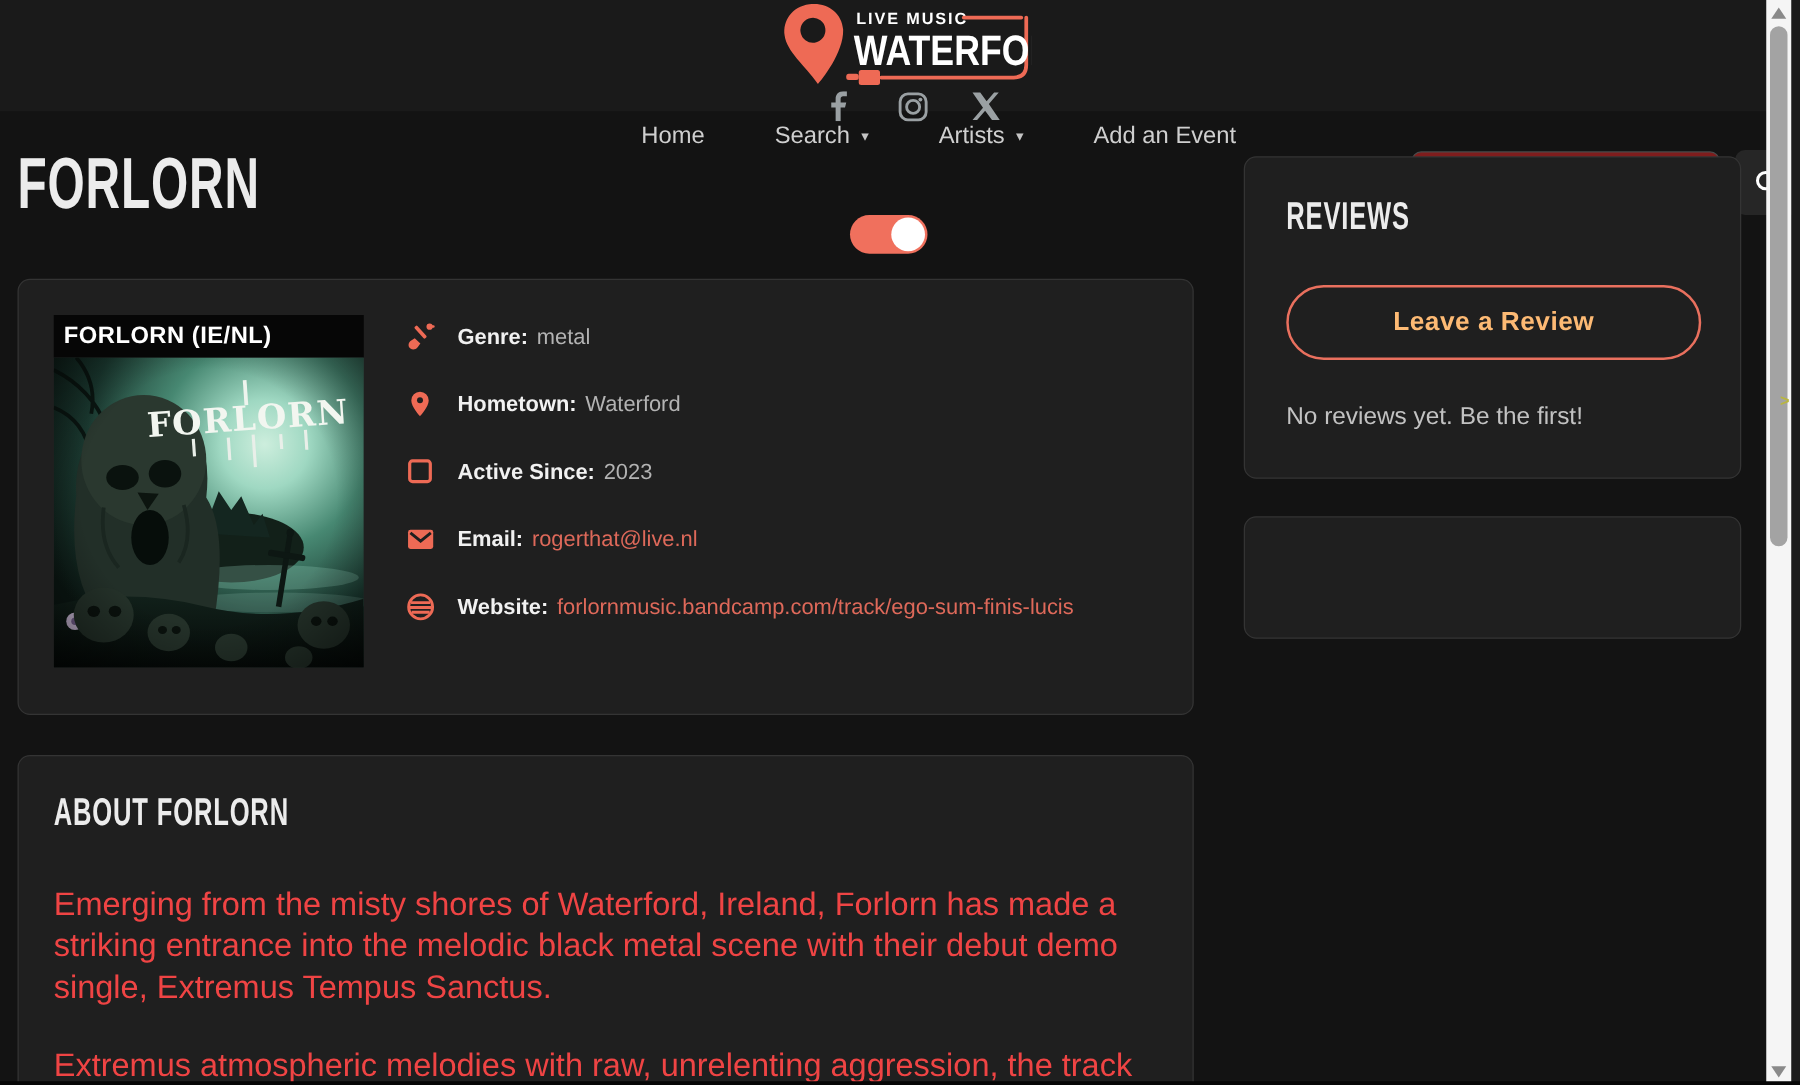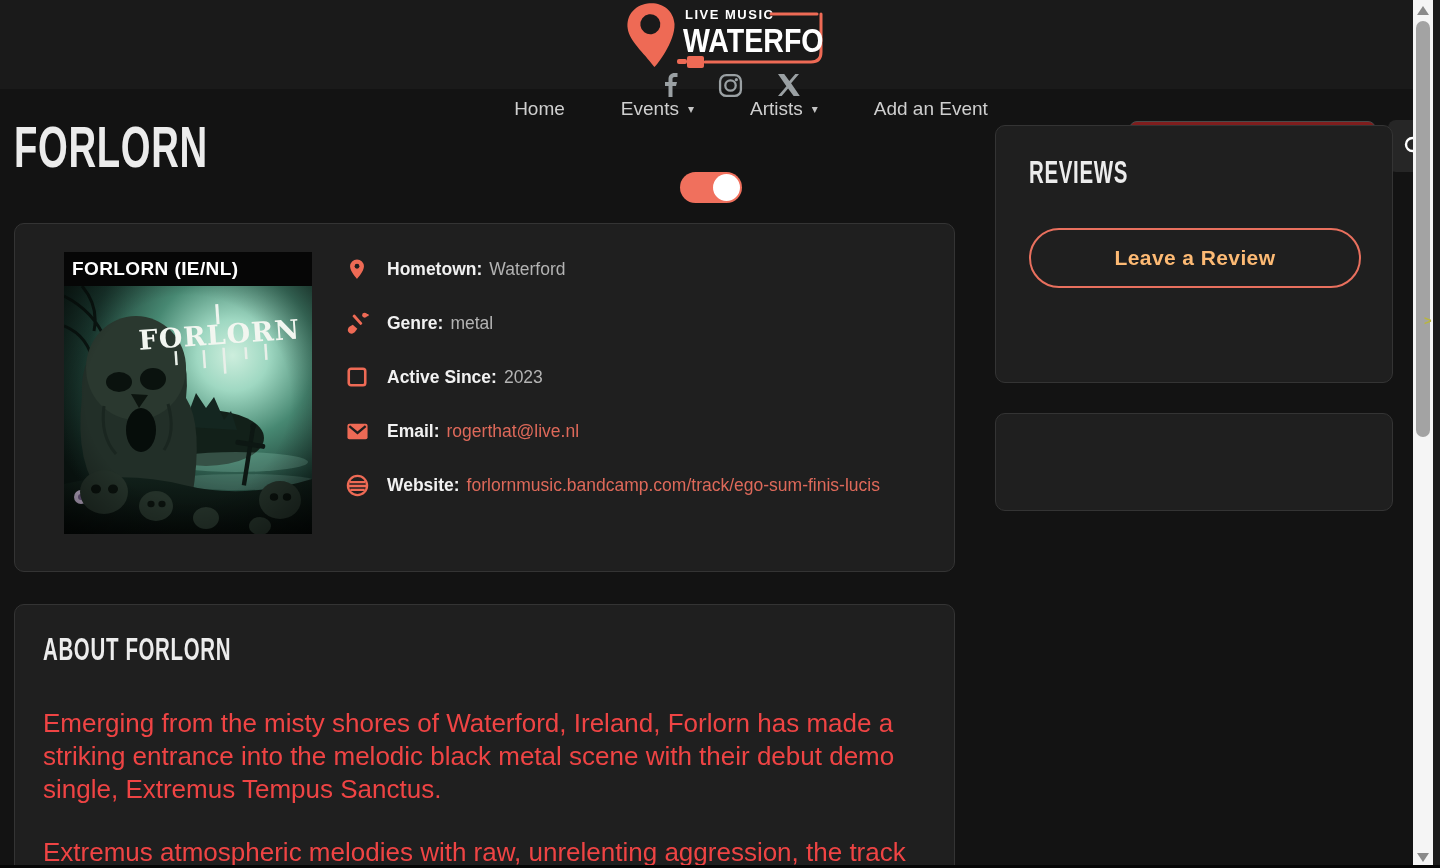--- a/index.html
+++ b/index.html
@@ -47,21 +47,21 @@
   .page-title{ position:absolute; left:14px; top:118px; font-size:58px; line-height:1; }
   
   .card{
     position:absolute; background:#1f1f1f; border:1px solid #343434; border-radius:10px;
   }
   .artist-card{ left:14px; top:223px; width:941px; height:349px; padding:28px; display:flex; gap:33px; }
   .about-card{ left:14px; top:604px; width:941px; height:274px; padding:28px; }
   .reviews-card{ left:995px; top:125px; width:398px; height:258px; padding:30px 33px; }
   .extra-card{ left:995px; top:413px; width:398px; height:98px; }
   
-  .image-block{ width:248px; flex:0 0 auto;margin-left:21px; }
+  .image-block{ width:248px; flex:0 0 auto; }
   .image-title{
     background:#060606; color:#ffffff; font-weight:800; font-size:19px;
     letter-spacing:0.4px; height:34px; display:flex; align-items:center; padding:0 8px;
     white-space:nowrap;
   }
   .album-art{ width:248px; height:248px; display:block; }
   
   .details{ padding-top:5px; }
   .detail-row{ display:flex; align-items:center; margin-bottom:30px; font-size:17.5px; }
   .detail-row:last-child{ margin-bottom:0; }
@@ -134,21 +134,21 @@
             <path fill="#9aa0a3" d="M1 1h6.2l5.1 7 6-7H22l-7.9 9.2L22.8 23h-6.2l-5.5-7.5L4.7 23H1l8.4-9.8z"></path>
           </svg>
       </span>
     </div>
 
     <nav class="nav">
       <span class="nav-item">
         <span>Home</span>
       </span>
       <span class="nav-item">
-        <span>Events</span>
+        <span>Search</span>
         <span class="arrow">▾</span>
       </span>
       <span class="nav-item">
         <span>Artists</span>
         <span class="arrow">▾</span>
       </span>
       <span class="nav-item">
         <span>Add an Event</span>
       </span>
     </nav>
@@ -252,45 +252,45 @@
           <rect x="24" y="5" width="2.5" height="12" fill="#e9efe9"></rect>
           <rect x="44" y="3" width="2.5" height="16" fill="#e9efe9"></rect>
         </g>
       </svg>
     </div>
 
     <div class="details">
 
       <div class="detail-row">
         <span class="detail-icon">
-          <svg viewBox="0 0 24 24" width="22" height="22">
-            <path d="M12 1.5a7.6 7.6 0 0 0-7.6 7.6C4.4 14.8 12 22.8 12 22.8s7.6-8 7.6-13.7A7.6 7.6 0 0 0 12 1.5z" fill="#ee6a55"></path>
-            <circle cx="12" cy="9" r="2.6" fill="#1f1f1f"></circle>
-          </svg>
-        </span>
-        <span class="detail-label">Hometown:</span>
-        <span class="detail-value">Waterford</span>
-      </div>
-
-      <div class="detail-row">
-        <span class="detail-icon">
           <svg viewBox="0 0 24 24" width="23" height="23">
             <path d="M3.5 15.5c-2.3 2.3-1.9 5 0 6.3 1.9 1.3 4.4 1 6-1.1l2.3-3.2-4.7-4.3z" fill="#ee6a55"></path>
             <rect x="10.4" y="1.5" width="3" height="13" rx="1" transform="rotate(-42 12 8)" fill="#ee6a55"></rect>
             <circle cx="19.5" cy="3.5" r="2.6" fill="#ee6a55"></circle>
             <rect x="20.5" y="2.2" width="3.2" height="2.2" rx="1" fill="#ee6a55"></rect>
           </svg>
         </span>
         <span class="detail-label">Genre:</span>
         <span class="detail-value">metal</span>
       </div>
 
       <div class="detail-row">
         <span class="detail-icon">
           <svg viewBox="0 0 24 24" width="22" height="22">
+            <path d="M12 1.5a7.6 7.6 0 0 0-7.6 7.6C4.4 14.8 12 22.8 12 22.8s7.6-8 7.6-13.7A7.6 7.6 0 0 0 12 1.5z" fill="#ee6a55"></path>
+            <circle cx="12" cy="9" r="2.6" fill="#1f1f1f"></circle>
+          </svg>
+        </span>
+        <span class="detail-label">Hometown:</span>
+        <span class="detail-value">Waterford</span>
+      </div>
+
+      <div class="detail-row">
+        <span class="detail-icon">
+          <svg viewBox="0 0 24 24" width="22" height="22">
             <rect x="3" y="3" width="18" height="18" rx="2.5" fill="none" stroke="#ee6a55" stroke-width="2.8"></rect>
           </svg>
         </span>
         <span class="detail-label">Active Since:</span>
         <span class="detail-value">2023</span>
       </div>
 
 
       <div class="detail-row">
         <span class="detail-icon">
@@ -323,20 +323,21 @@
     </div>
     <p class="first">Emerging from the misty shores of Waterford, Ireland, Forlorn has made a striking entrance into the melodic black metal scene with their debut demo single, Extremus Tempus Sanctus.</p>
     <p>Extremus atmospheric melodies with raw, unrelenting aggression, the track captures an eerie yet majestic soundscape that feels both modern and deeply rooted in black metal tradition.</p>
   </div>
 
   <div class="card reviews-card">
     <div class="reviews-heading">
       <span class="condensed">REVIEWS</span>
     </div>
     <button class="review-btn">Leave a Review</button>
+    <div class="no-reviews">No reviews yet. Be the first!</div>
   </div>
 
   <div class="card extra-card"></div>
 
   <div class="right-edge"></div>
   <div class="scrollbar">
     <div class="scroll-up"></div>
     <div class="scroll-thumb"></div>
     <div class="scroll-down"></div>
   </div>

